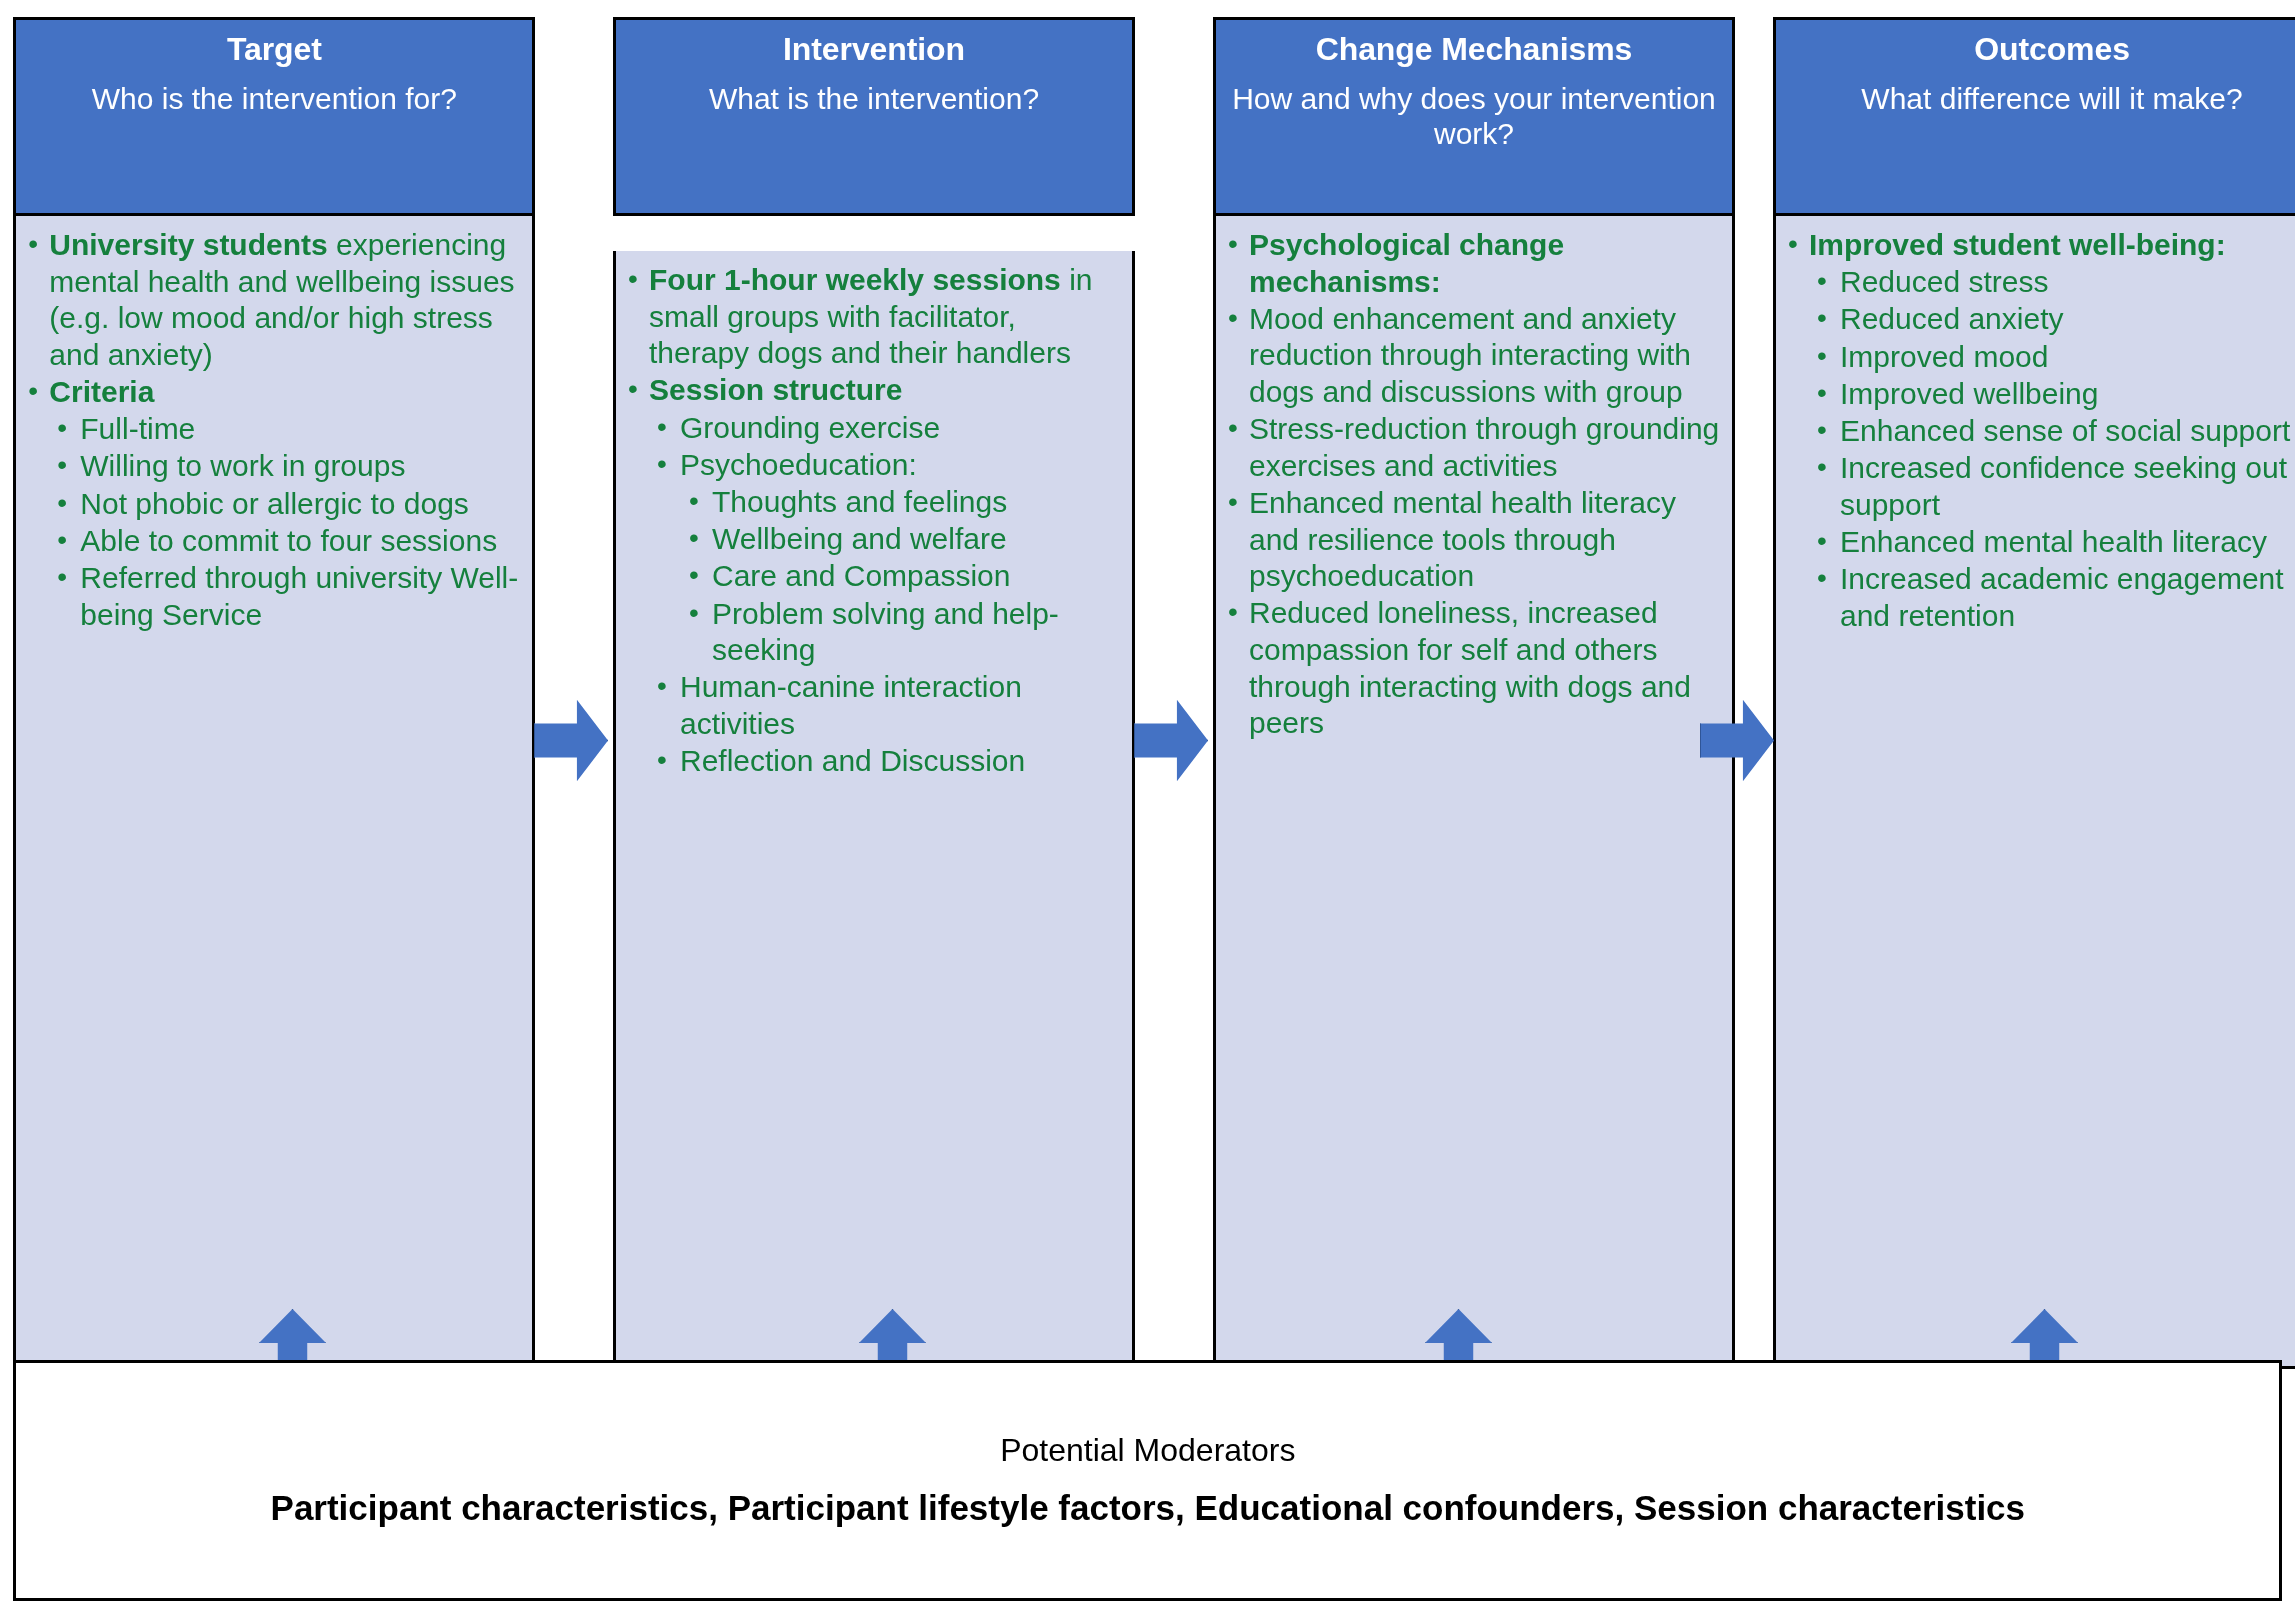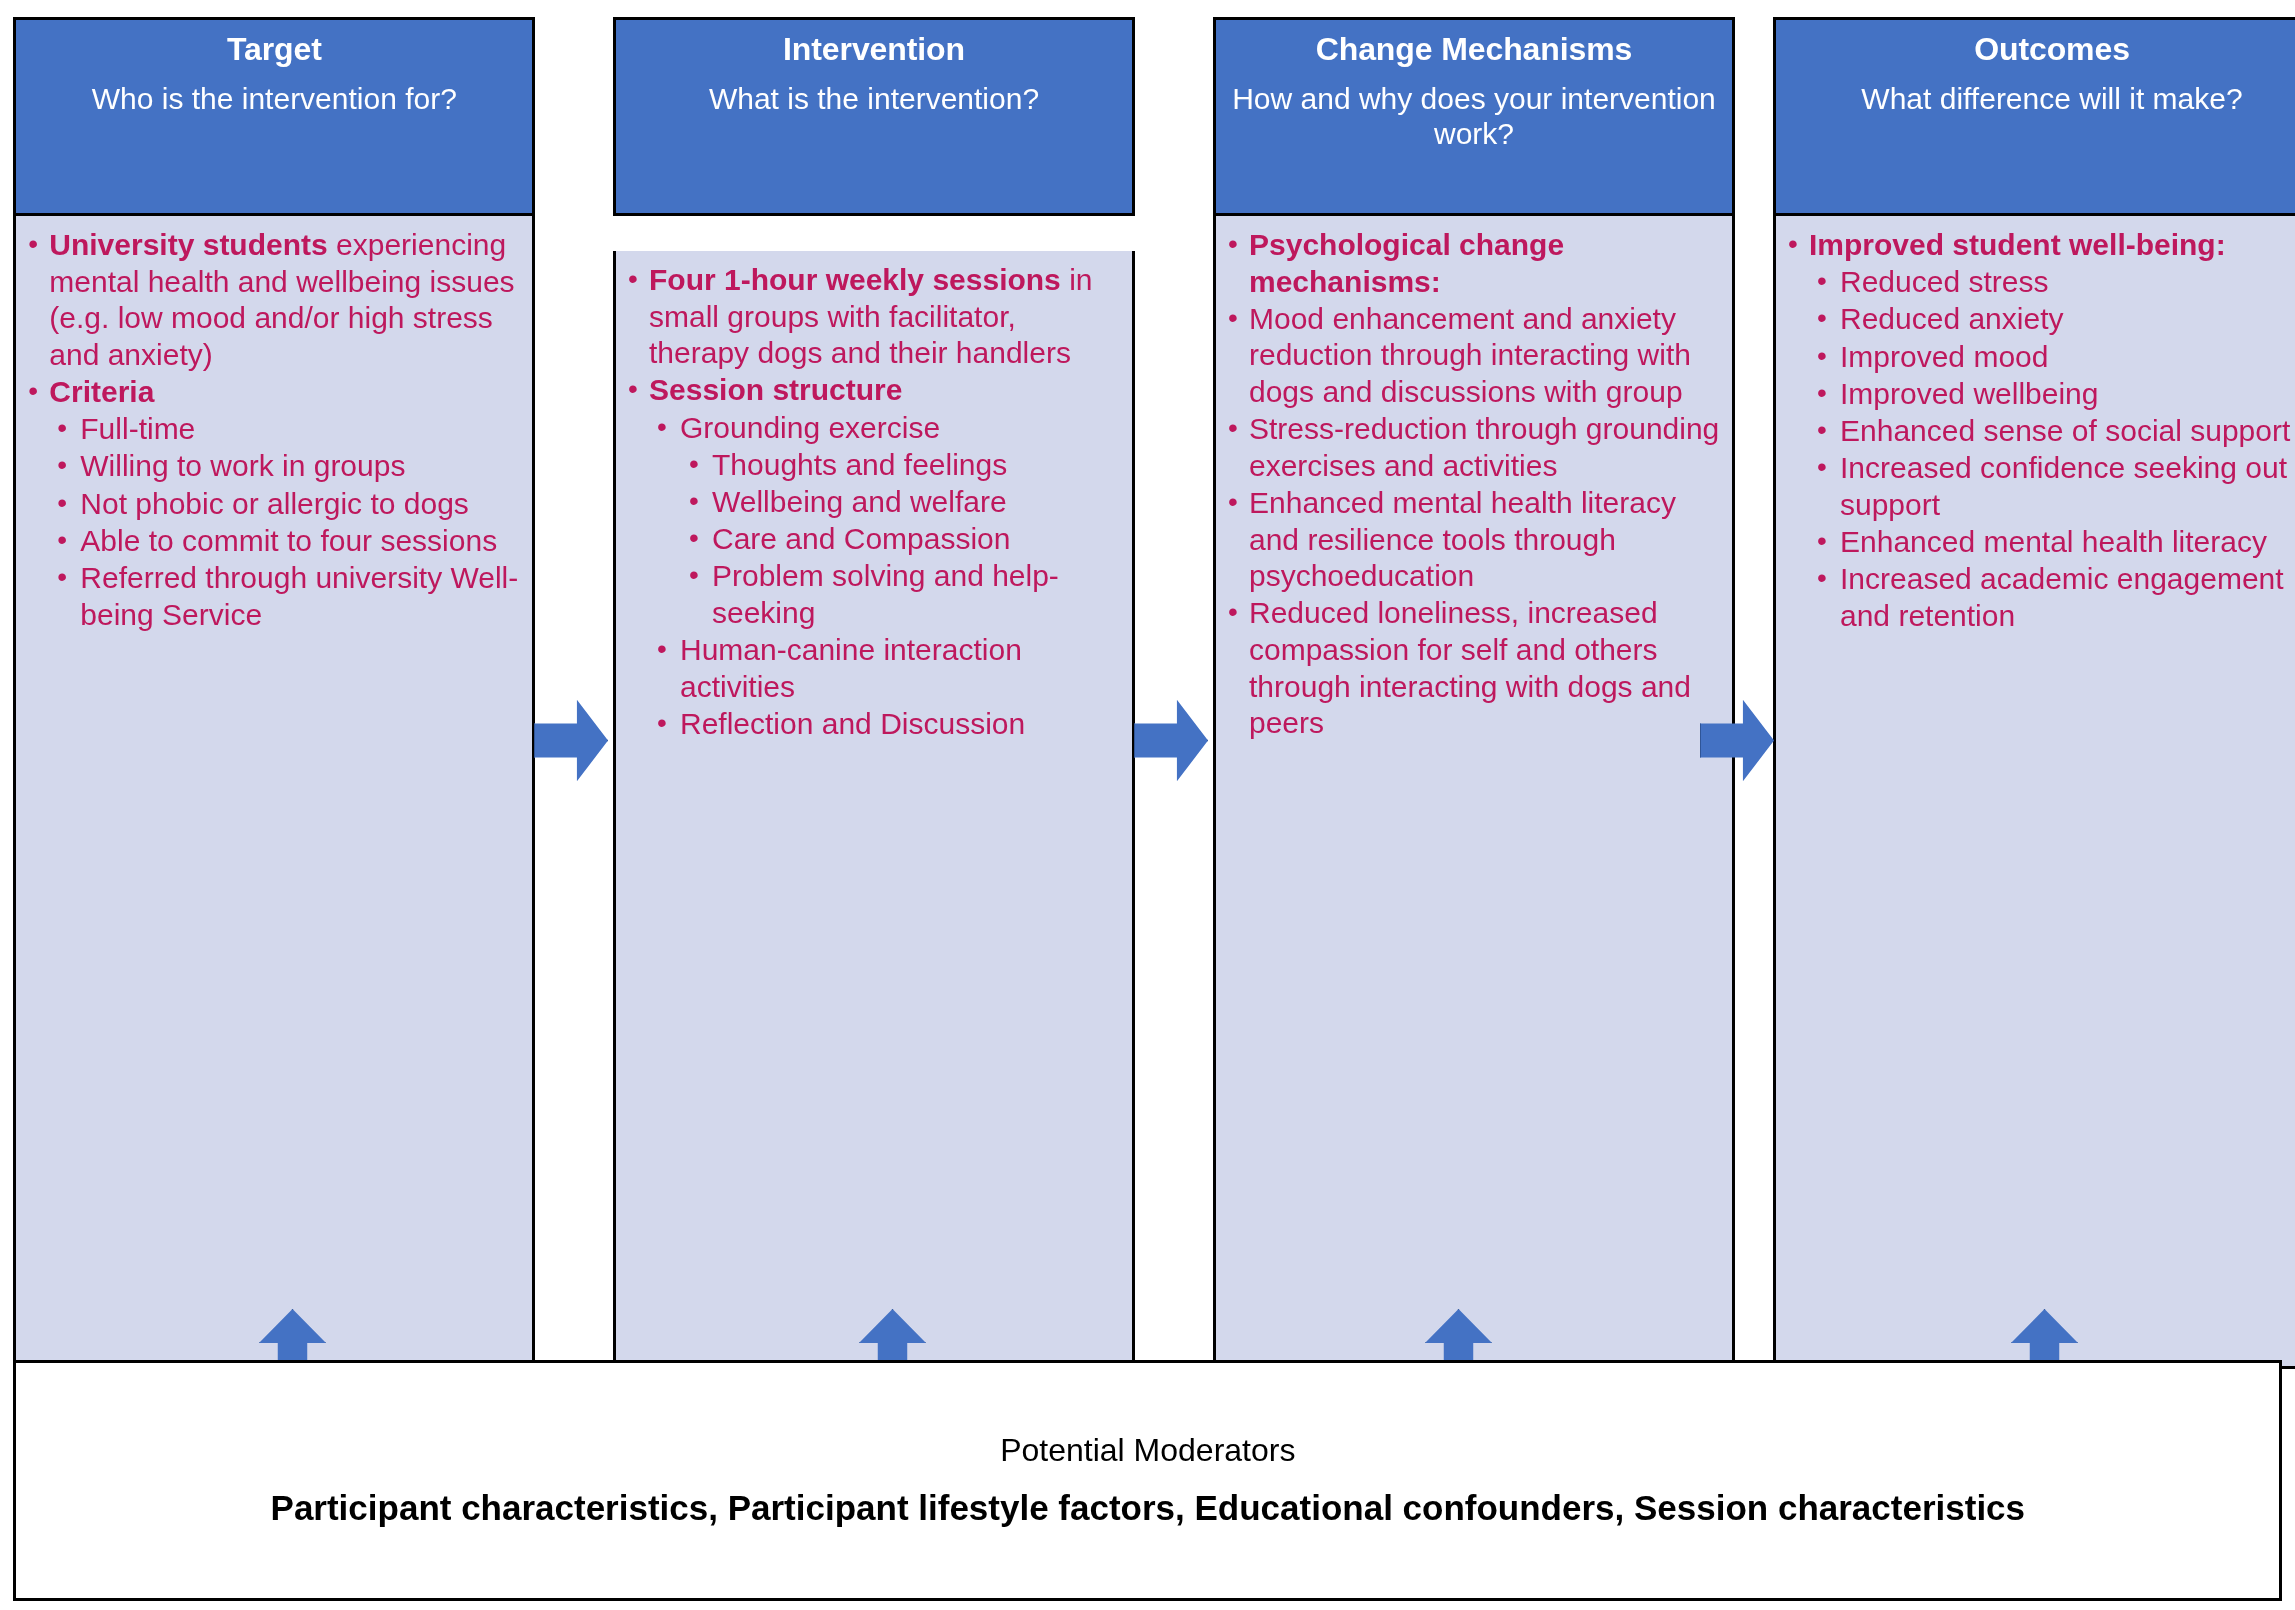--- a/index.html
+++ b/index.html
@@ -78,21 +78,21 @@
   ul.bl {
     list-style: none;
     margin: 0;
     padding: 0;
   }
 
   li.bi {
     position: relative;
     font-size: 30px;
     line-height: 1.22;
-    color: #be185d;
+    color: #15803d;
     margin-bottom: 0.6px;
   }
   li.bi > .btxt { display: block; }
 
   
   .lvl1 { padding-left: 27px; }
   .lvl1::before {
     content: "\2022";
     position: absolute;
     left: 6px;
@@ -229,20 +229,23 @@
       <ul class="bl">
           <li class="bi lvl1">
             <span class="btxt"><span class="bold">Four 1-hour weekly sessions</span> in small groups with facilitator, therapy dogs and their handlers</span>
           </li>
           <li class="bi lvl1">
             <span class="btxt"><span class="bold">Session structure</span></span>
           </li>
           <li class="bi lvl2">
             <span class="btxt">Grounding exercise</span>
           </li>
+          <li class="bi lvl2">
+            <span class="btxt">Psychoeducation:</span>
+          </li>
           <li class="bi lvl3">
             <span class="btxt">Thoughts and feelings</span>
           </li>
           <li class="bi lvl3">
             <span class="btxt">Wellbeing and welfare</span>
           </li>
           <li class="bi lvl3">
             <span class="btxt">Care and Compassion</span>
           </li>
           <li class="bi lvl3">

